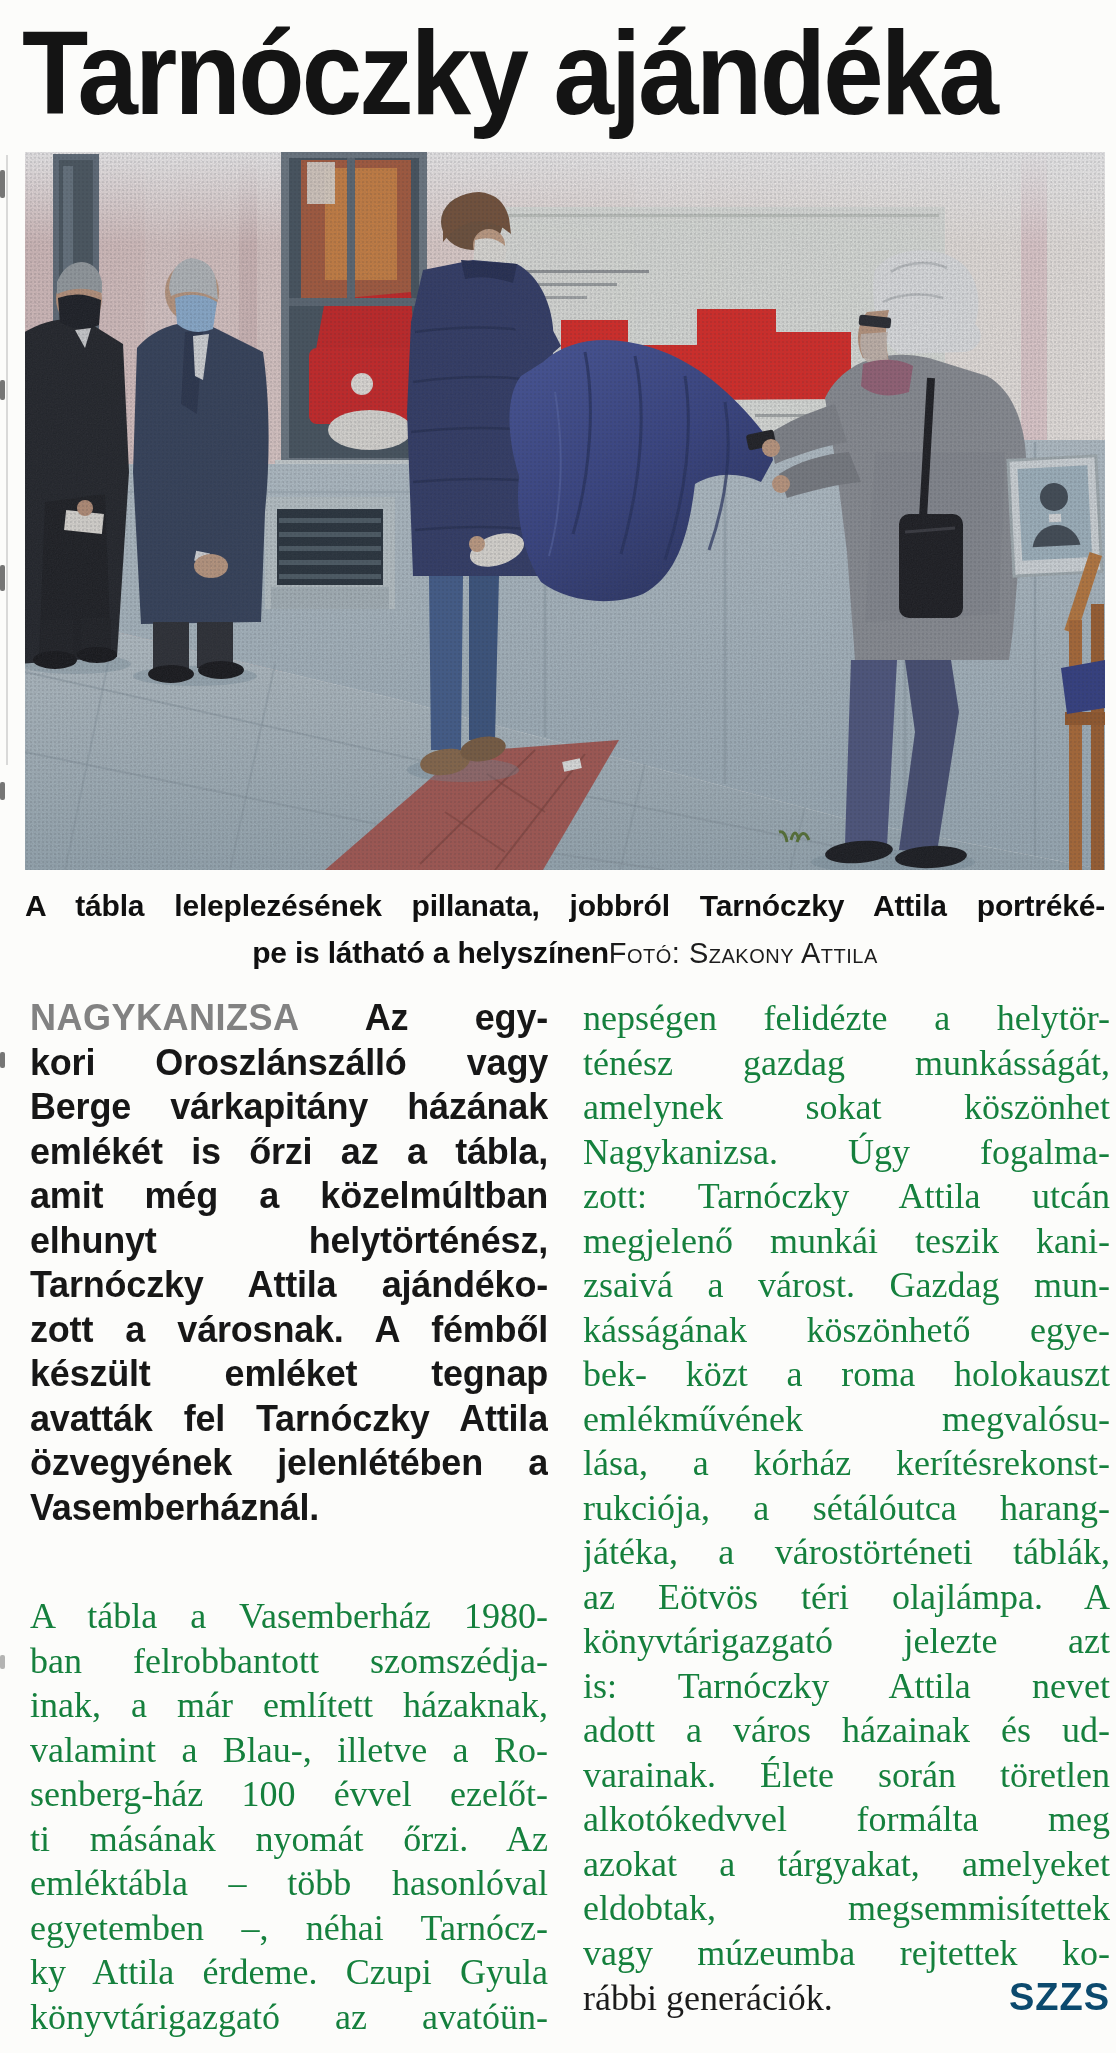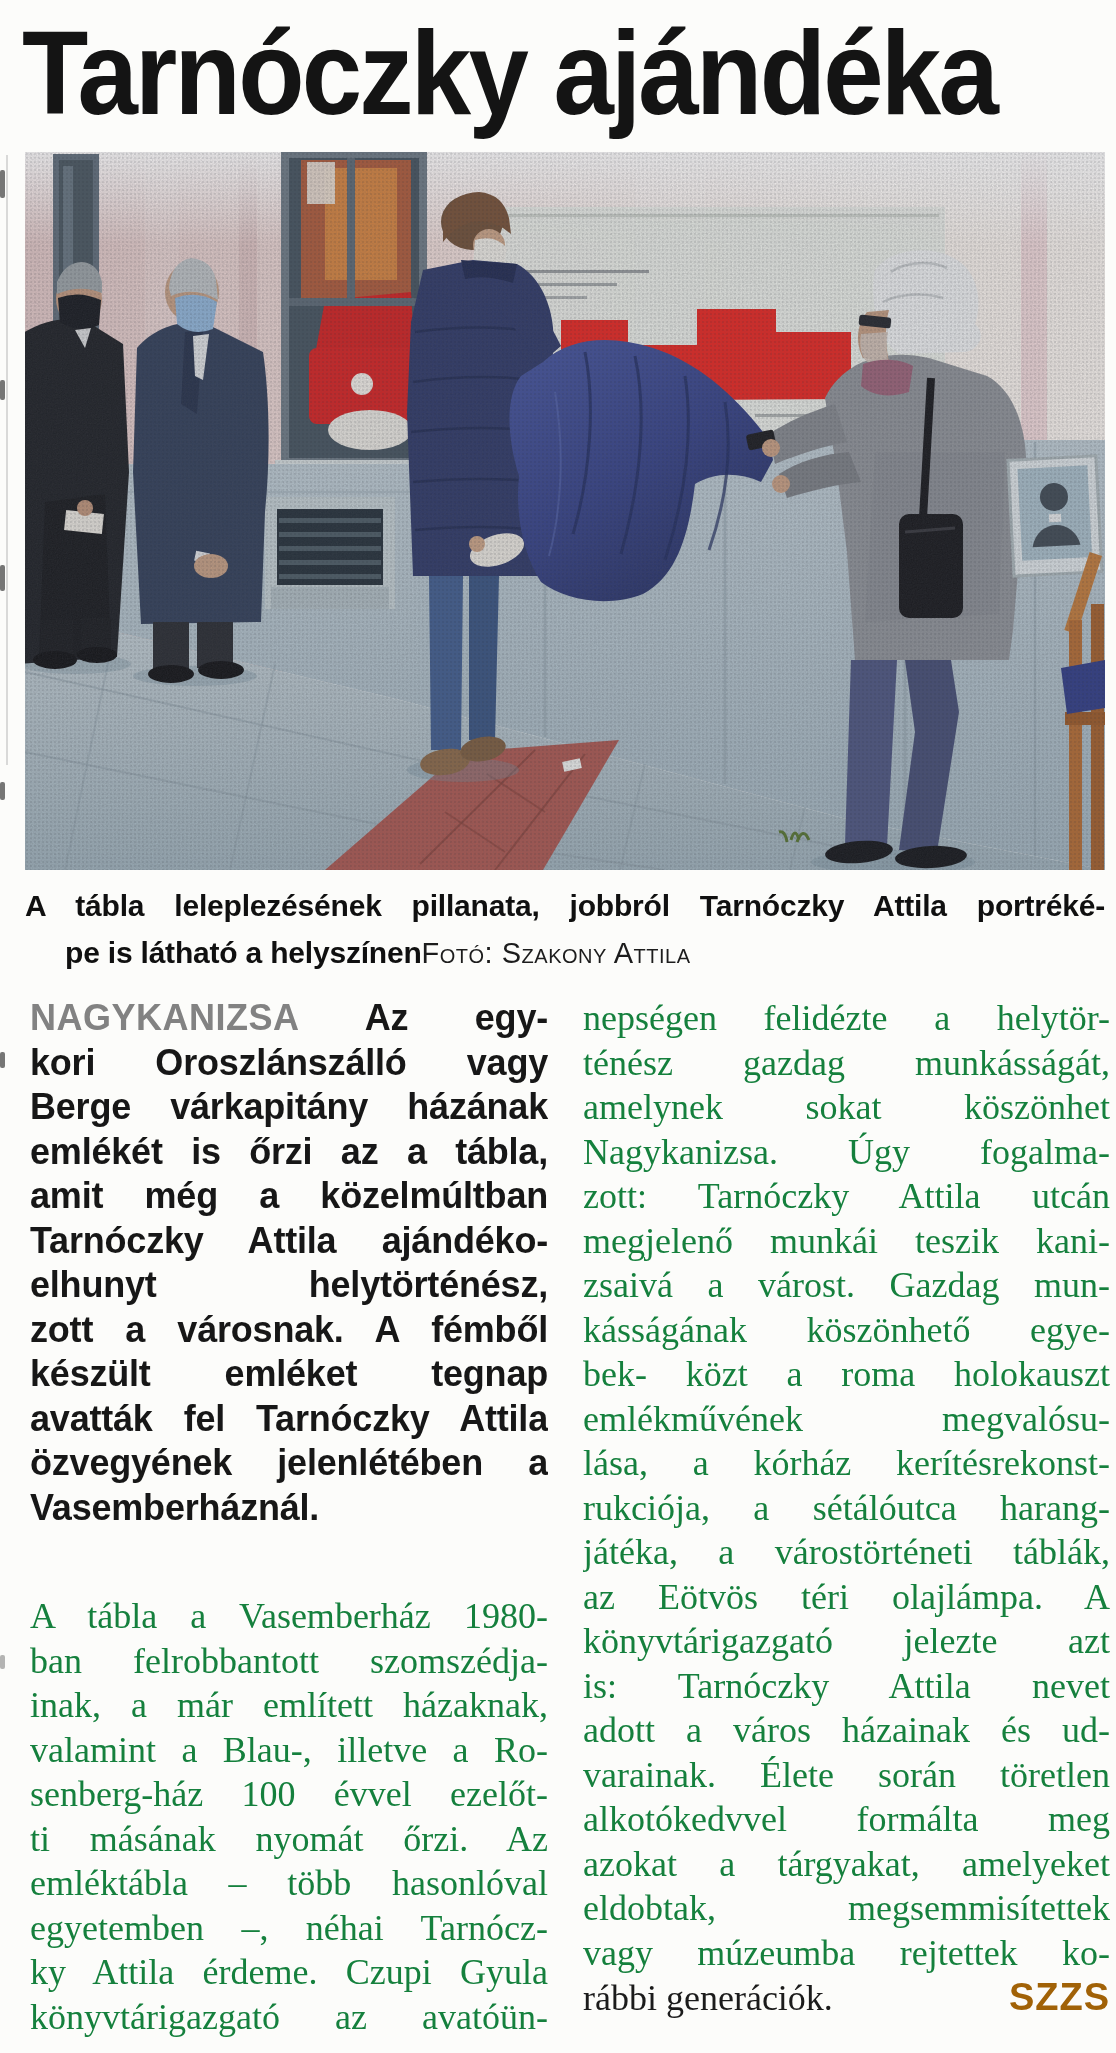--- a/index.html
+++ b/index.html
@@ -29,21 +29,21 @@
     background-image:radial-gradient(rgba(30,35,45,.35) 1px, transparent 1.4px);
     background-size:4px 4px;
   }
   
   .caption {
     position:absolute; left:25px; top:882px; width:1080px;
     font-weight:700; font-size:30px; line-height:47px; color:#101010;
     letter-spacing:-0.2px;
   }
   .cap-line { text-align:justify; text-align-last:justify; overflow:hidden; white-space:nowrap; }
-  .cap-line2 { display:flex; justify-content:flex-start; align-items:baseline;margin-left:40px; }
+  .cap-line2 { display:flex; justify-content:center; align-items:baseline; }
   .credit {
     font-family:"Liberation Sans", sans-serif;
     font-weight:400; font-variant:small-caps; font-size:29px;
     letter-spacing:0.5px; color:#1c1c1c;
   }
   
   .columns {
     position:absolute; left:30px; top:996px; width:1080px; height:1050px;
     display:flex;
   }
@@ -61,21 +61,21 @@
     font-family:"Liberation Serif", serif; font-weight:400;
     font-size:36px; line-height:44.5px; color:#15803d;
   }
   .col-left .serif-par { margin-top:64px; }
   .last-row {
     display:flex; justify-content:space-between; align-items:baseline;
     font-family:"Liberation Serif", serif; font-size:36px; line-height:44.5px;gap:44px;
   }
   .signature {
     font-family:"Liberation Sans", sans-serif; font-weight:700;
-    font-size:38px; color:#a16207; letter-spacing:1px;
+    font-size:38px; color:#0c4a6e; letter-spacing:1px;
   }
   
   .scan-line { position:absolute; left:6px; top:155px; width:2px; height:610px;
                background:#bbbbbb; opacity:.55; }
   .edge-dash { position:absolute; left:0; width:5px; background:#2e2e2e;
                opacity:.65; border-radius:2px; }
 </style>
 </head>
 <body>
 
@@ -312,22 +312,22 @@
 
   <div class="columns">
     <div class="col col-left">
       <div class="lead">
         <div class="tline"><span class="kicker">NAGYKANIZSA</span> <span>Az egy-</span></div>
         <div class="lines-box">
             <div class="tline">kori Oroszlánszálló vagy</div>
             <div class="tline">Berge várkapitány házának</div>
             <div class="tline">emlékét is őrzi az a tábla,</div>
             <div class="tline">amit még a közelmúltban</div>
+            <div class="tline">elhunyt helytörténész,</div>
             <div class="tline">Tarnóczky Attila ajándéko-</div>
-            <div class="tline">elhunyt helytörténész,</div>
             <div class="tline">zott a városnak. A fémből</div>
             <div class="tline">készült emléket tegnap</div>
             <div class="tline">avatták fel Tarnóczky Attila</div>
             <div class="tline">özvegyének jelenlétében a</div>
             <div class="tline">Vasemberháznál.</div>
           </div>
       </div>
       <div class="serif-par">
           <div class="tline">A tábla a Vasemberház 1980-</div>
           <div class="tline">ban felrobbantott szomszédja-</div>

